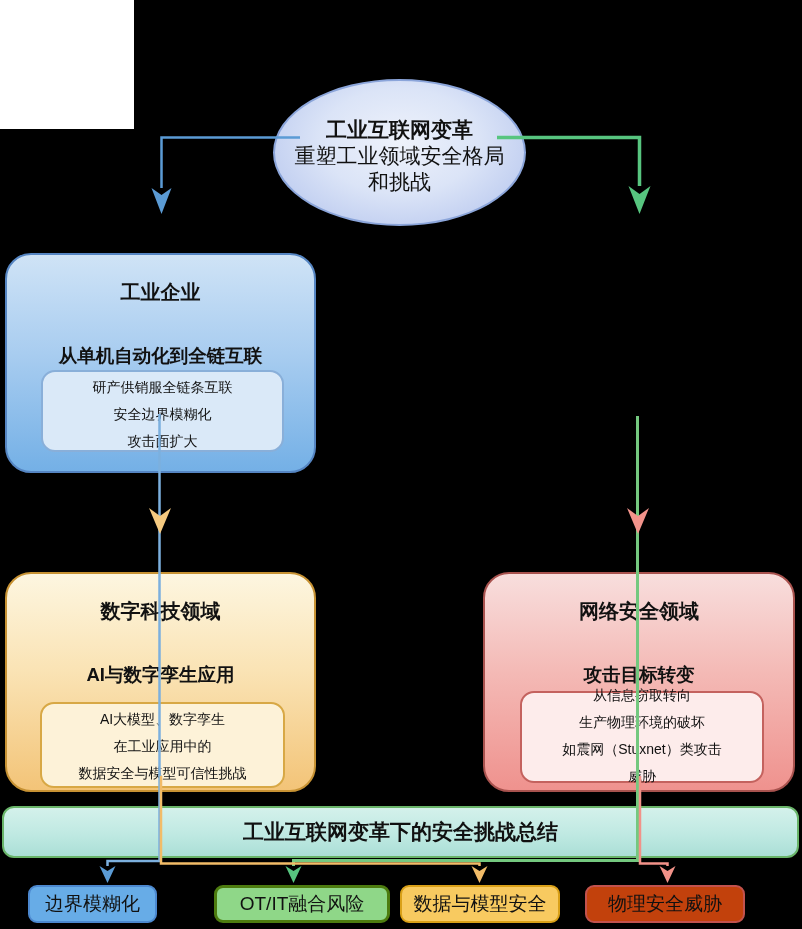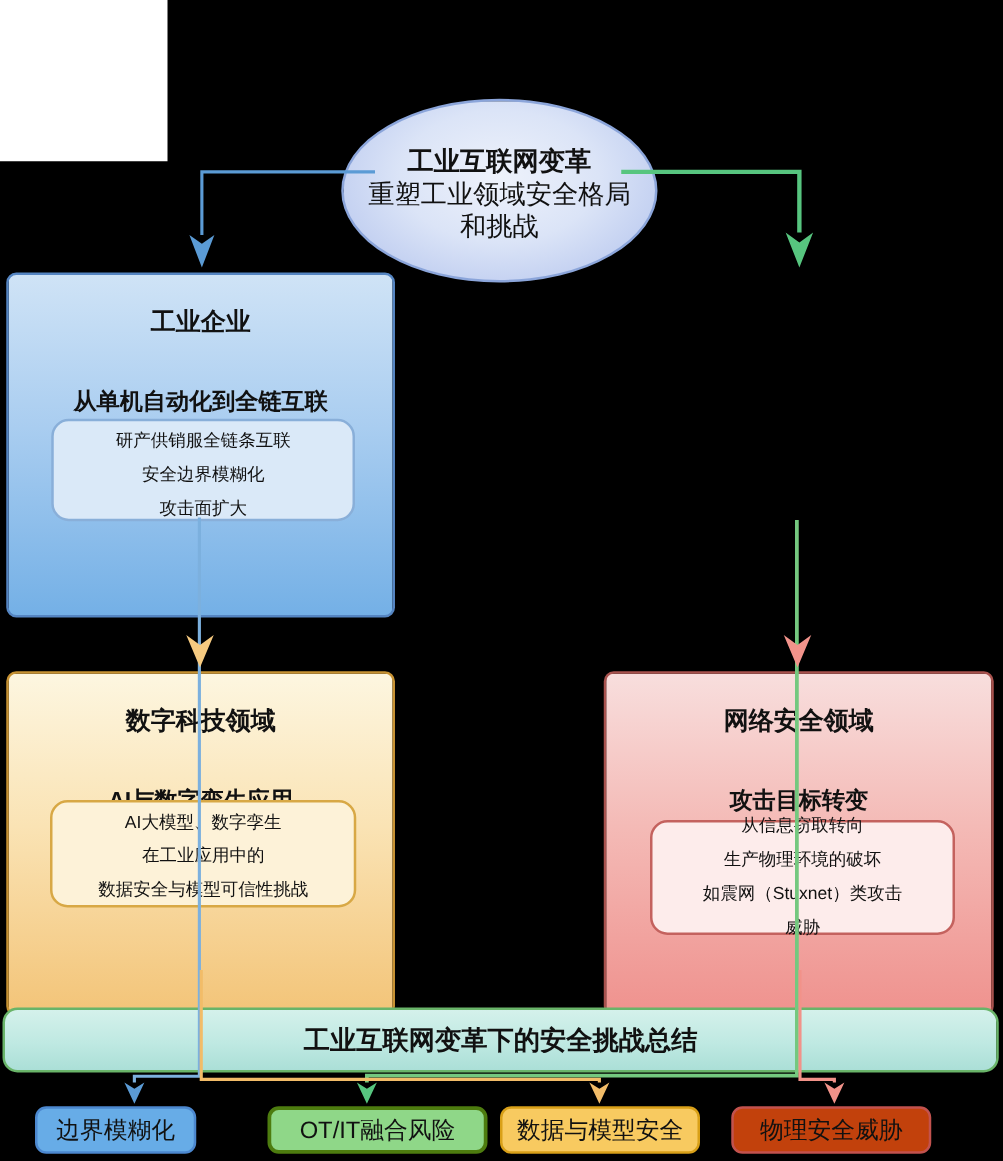--- a/index.html
+++ b/index.html
@@ -8,32 +8,32 @@
   .abs{position:absolute;}
   #white-patch{left:0;top:0;width:134px;height:129px;background:#ffffff;}
   
   #root-ellipse{left:273px;top:79px;width:253px;height:147px;border-radius:50%;
     background:radial-gradient(ellipse at 50% 42%, #eef2fb 0%, #dbe4f7 45%, #bfcdf0 80%, #b1c3ec 100%);
     border:2px solid #8ba5da;display:flex;flex-direction:column;align-items:center;justify-content:center;
     padding-top:6px;box-sizing:border-box;text-align:left;}
   #root-ellipse .t{font-size:21px;font-weight:700;line-height:26px;}
   #root-ellipse .s{font-size:21px;line-height:26px;}
   
-  .node{width:311px;height:276px;border-radius:8px;box-sizing:border-box;text-align:center;}
+  .node{width:311px;height:220px;border-radius:26px;box-sizing:border-box;text-align:center;margin-top:35px;}
   #node-1{left:5px;top:218px;background:linear-gradient(180deg,#cfe3f6 0%,#a9cdf0 45%,#74b0e6 100%);border:2px solid #5585c2;}
   #node-2{left:483px;top:218px;width:312px;background:linear-gradient(180deg,#d9f3dc 0%,#b6e7bc 45%,#8cd892 100%);border:2px solid #55a757;}
   #node-3{left:5px;top:537px;background:linear-gradient(180deg,#fdf6e0 0%,#fae3b4 45%,#f3c478 100%);border:2px solid #c79233;}
   #node-4{left:483px;top:537px;width:312px;background:linear-gradient(180deg,#f8dedd 0%,#f4bab6 45%,#ef928e 100%);border:2px solid #a8524e;}
   .node-title{position:absolute;left:0;right:0;top:24px;font-size:20px;font-weight:700;}
   .node-sub{position:absolute;left:0;right:0;top:88px;font-size:18.5px;font-weight:700;}
   .node-card{position:absolute;border-radius:14px;font-size:14px;line-height:27px;text-align:center;
              box-sizing:border-box;padding:2px 0;}
   #node-1 .node-card{left:34px;top:115px;width:243px;height:82px;background:#dae9f8;border:2px solid #89afd9;}
   #node-2 .node-card{left:36px;top:118px;width:242px;height:84px;background:#def7e1;border:2px solid #7cc47c;}
-  #node-3 .node-card{left:33px;top:101px;width:245px;height:86px;background:#fdf2d8;border:2px solid #d8a845;}
+  #node-3 .node-card{left:33px;top:128px;width:245px;height:86px;background:#fdf2d8;border:2px solid #d8a845;}
   #node-4 .node-card{left:35px;top:117px;width:244px;height:92px;background:#fdeceb;border:2px solid #c4625e;}
   #node-4 .node-card .line0{margin-top:-13px;}
   
   #summary-bar{left:2px;top:806px;width:797px;height:52px;border-radius:12px;box-sizing:border-box;
     background:linear-gradient(180deg,#d4f1eb 0%,#bfe9e2 55%,#abdfd7 100%);border:2px solid #69b469;
     display:flex;align-items:center;justify-content:center;font-size:21px;font-weight:700;}
   
   .tag{top:885px;height:38px;border-radius:9px;box-sizing:border-box;display:flex;align-items:center;
        justify-content:center;font-size:19px;}
   #tag-1{left:28px;width:129px;background:#67ace7;border:2px solid #4c88cf;}

